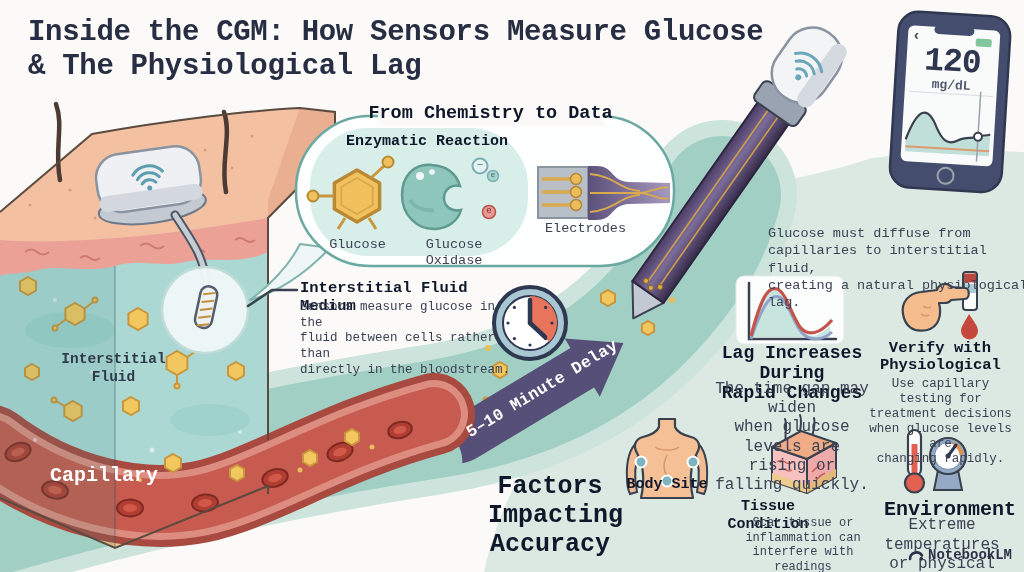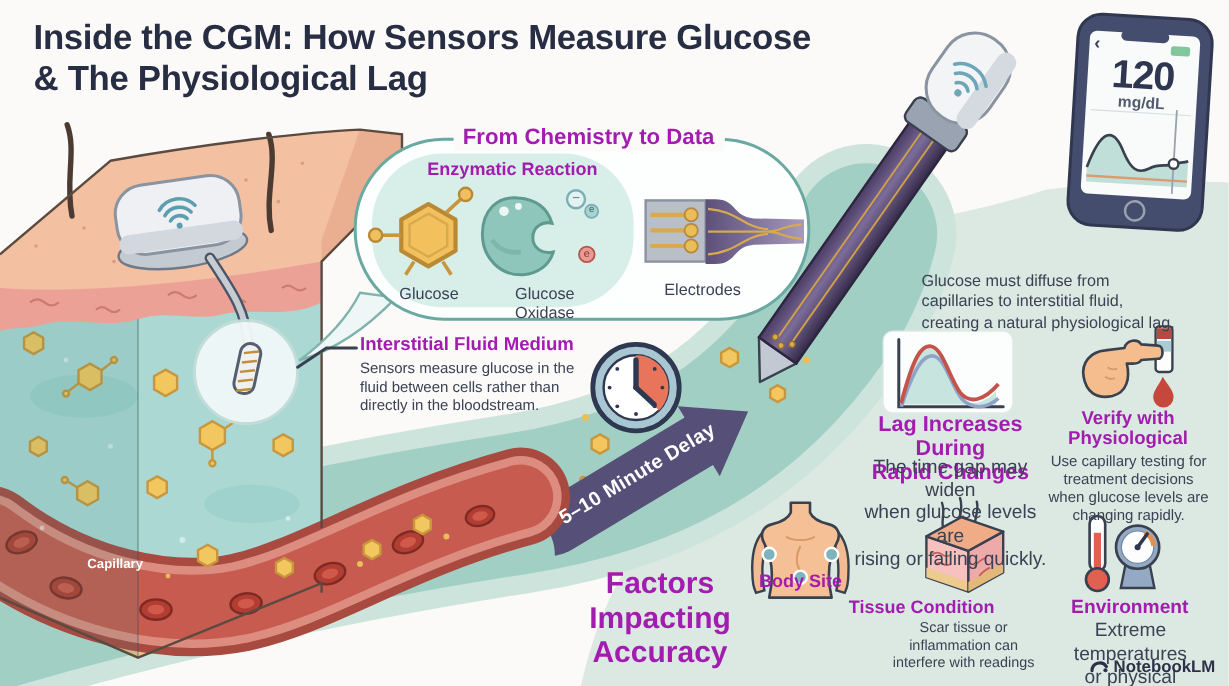--- a/index.html
+++ b/index.html
@@ -1,19 +1,19 @@
 <!DOCTYPE html>
 <html><head>
 <meta charset="utf-8">
 <style>
   html,body{margin:0;padding:0;background:#e8e8e8}
   .stage{position:relative;width:1024px;height:572px;overflow:hidden;background:#fbfaf8;
-         font-family:Liberation Sans, sans-serif}
+         font-family:Liberation Mono, monospace}
   .stage svg.art{position:absolute;left:0;top:0}
-  .t{position:absolute;color:#a21caf;white-space:pre-line;line-height:1.18}
+  .t{position:absolute;color:#0f172a;white-space:pre-line;line-height:1.18}
   .c{text-align:center}
   .b{font-weight:bold}
   .body-txt{color:#3a4254}
   .phone{position:absolute;left:892px;top:12px;width:120px;height:182px;transform:rotate(3.5deg)}
   .phone .t{position:absolute}
   .wm{position:absolute;left:908px;top:547px;display:flex;align-items:flex-start;gap:4px;
       font-weight:bold;font-size:14px;color:#2b3147}
 </style>
 </head>
 <body>
@@ -386,31 +386,33 @@
 </svg>
 
 <div class="t b" style="left:28px;top:16px;width:780px;font-size:29px;line-height:1.16;letter-spacing:-0.3px;color:#272d42">Inside the CGM: How Sensors Measure Glucose
 &amp; The Physiological Lag</div>
 
 <div class="t b c" style="left:368px;top:103px;width:245px;font-size:18.5px">From Chemistry to Data</div>
 <div class="t b c" style="left:332px;top:133px;width:190px;font-size:15px">Enzymatic Reaction</div>
 <div class="t c body-txt" style="left:320px;top:237px;width:75px;font-size:13.5px">Glucose</div>
 <div class="t c body-txt" style="left:408px;top:237px;width:92px;font-size:13.5px;line-height:1.15">Glucose
 Oxidase</div>
-<div class="t c body-txt" style="left:528px;top:234px;width:115px;font-size:13.5px">Electrodes</div>
+<div class="t c body-txt" style="left:528px;top:221px;width:115px;font-size:13.5px">Electrodes</div>
 <div class="t c" style="left:472px;top:159px;width:16px;font-size:11px;color:#4a7a80">−</div>
 <div class="t c" style="left:487px;top:170px;width:12px;font-size:8px;color:#3c6b70">e</div>
 <div class="t c" style="left:481px;top:206px;width:16px;font-size:9px;color:#7e2a26">e</div>
 
 <div class="t b" style="left:300px;top:279px;width:225px;font-size:15.5px">Interstitial Fluid Medium</div>
 <div class="t body-txt" style="left:300px;top:300px;width:215px;font-size:12.5px;line-height:1.25">Sensors measure glucose in the
 fluid between cells rather than
 directly in the bloodstream.</div>
 
-<div class="t b c" style="left:50px;top:464px;width:92px;font-size:11px;color:#ffffff">Capillary</div>
+<div class="t b c" style="left:56px;top:350px;width:115px;font-size:14.5px;line-height:1.25;color:#2f3a4a">Interstitial
+Fluid</div>
+<div class="t b c" style="left:50px;top:464px;width:92px;font-size:20px;color:#ffffff">Capillary</div>
 
 <div class="t b" style="left:468px;top:424px;width:175px;font-size:16.5px;color:#ffffff;letter-spacing:0.3px;
             transform:rotate(-31deg);transform-origin:0 50%">5–10 Minute Delay</div>
 
 <div class="t body-txt" style="left:768px;top:225px;width:265px;font-size:13.5px;line-height:1.28">Glucose must diffuse from
 capillaries to interstitial fluid,
 creating a natural physiological lag.</div>
 
 <div class="t b c" style="left:716px;top:343px;width:152px;font-size:18px;line-height:1.12">Lag Increases During
 Rapid Changes</div>
@@ -426,21 +428,21 @@
 
 <div class="t b c" style="left:488px;top:472px;width:124px;font-size:25px;line-height:1.16">Factors
 Impacting
 Accuracy</div>
 
 <div class="t b c" style="left:610px;top:476px;width:114px;font-size:15px">Body Site</div>
 <div class="t b c" style="left:697px;top:498px;width:142px;font-size:15px">Tissue Condition</div>
 <div class="t c body-txt" style="left:736px;top:516px;width:134px;font-size:12px;line-height:1.22">Scar tissue or
 inflammation can
 interfere with readings</div>
-<div class="t b c" style="left:884px;top:498px;width:115px;font-size:16px">Environment</div>
+<div class="t b c" style="left:884px;top:498px;width:115px;font-size:20px">Environment</div>
 <div class="t c body-txt" style="left:872px;top:516px;width:140px;font-size:16px;line-height:1.22">Extreme temperatures
 or physical compression
 (pressure) on the site</div>
 
 <div class="phone">
   <svg width="120" height="182" viewBox="0 0 120 182">
     <rect x="2" y="2" width="112" height="176" rx="20" fill="#454d6e" stroke="#303750" stroke-width="2.5"></rect>
     <rect x="12" y="16" width="92" height="136" rx="6" fill="#f8fbfa"></rect>
     <rect x="38" y="14" width="40" height="9" rx="4.5" fill="#454d6e"></rect>
     <rect x="80" y="25" width="16" height="8" rx="2" fill="#82c79c"></rect>

